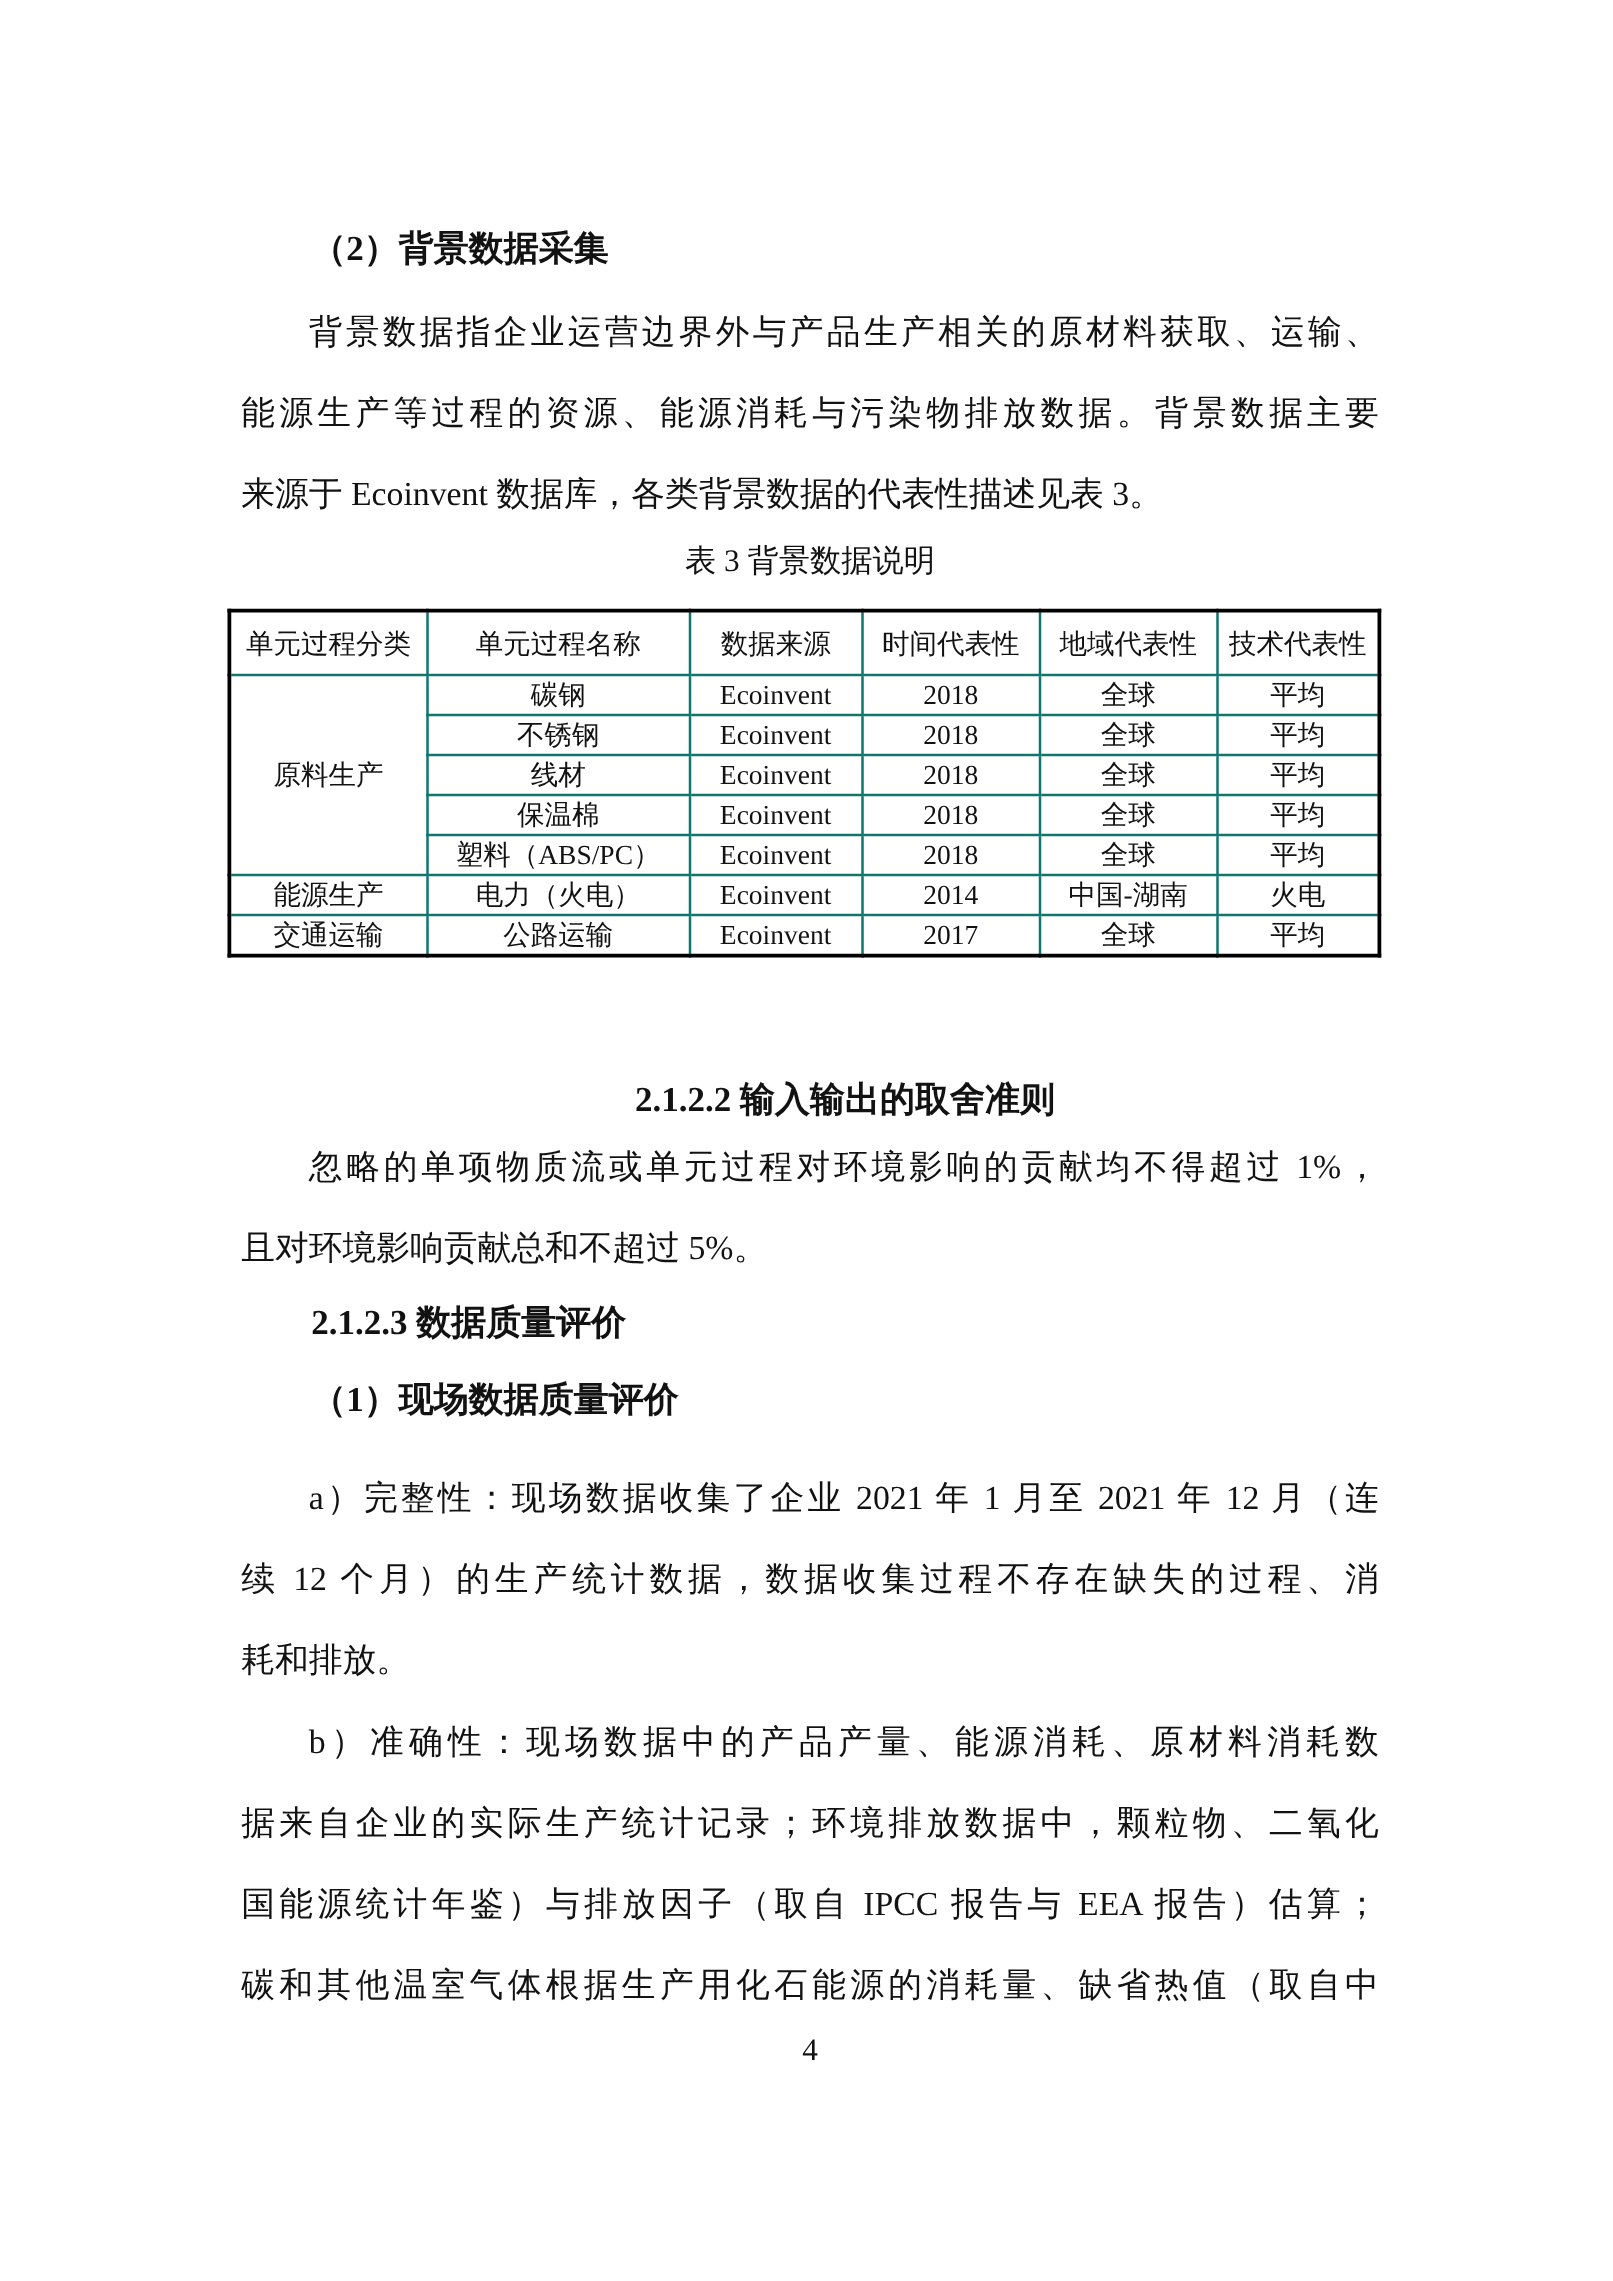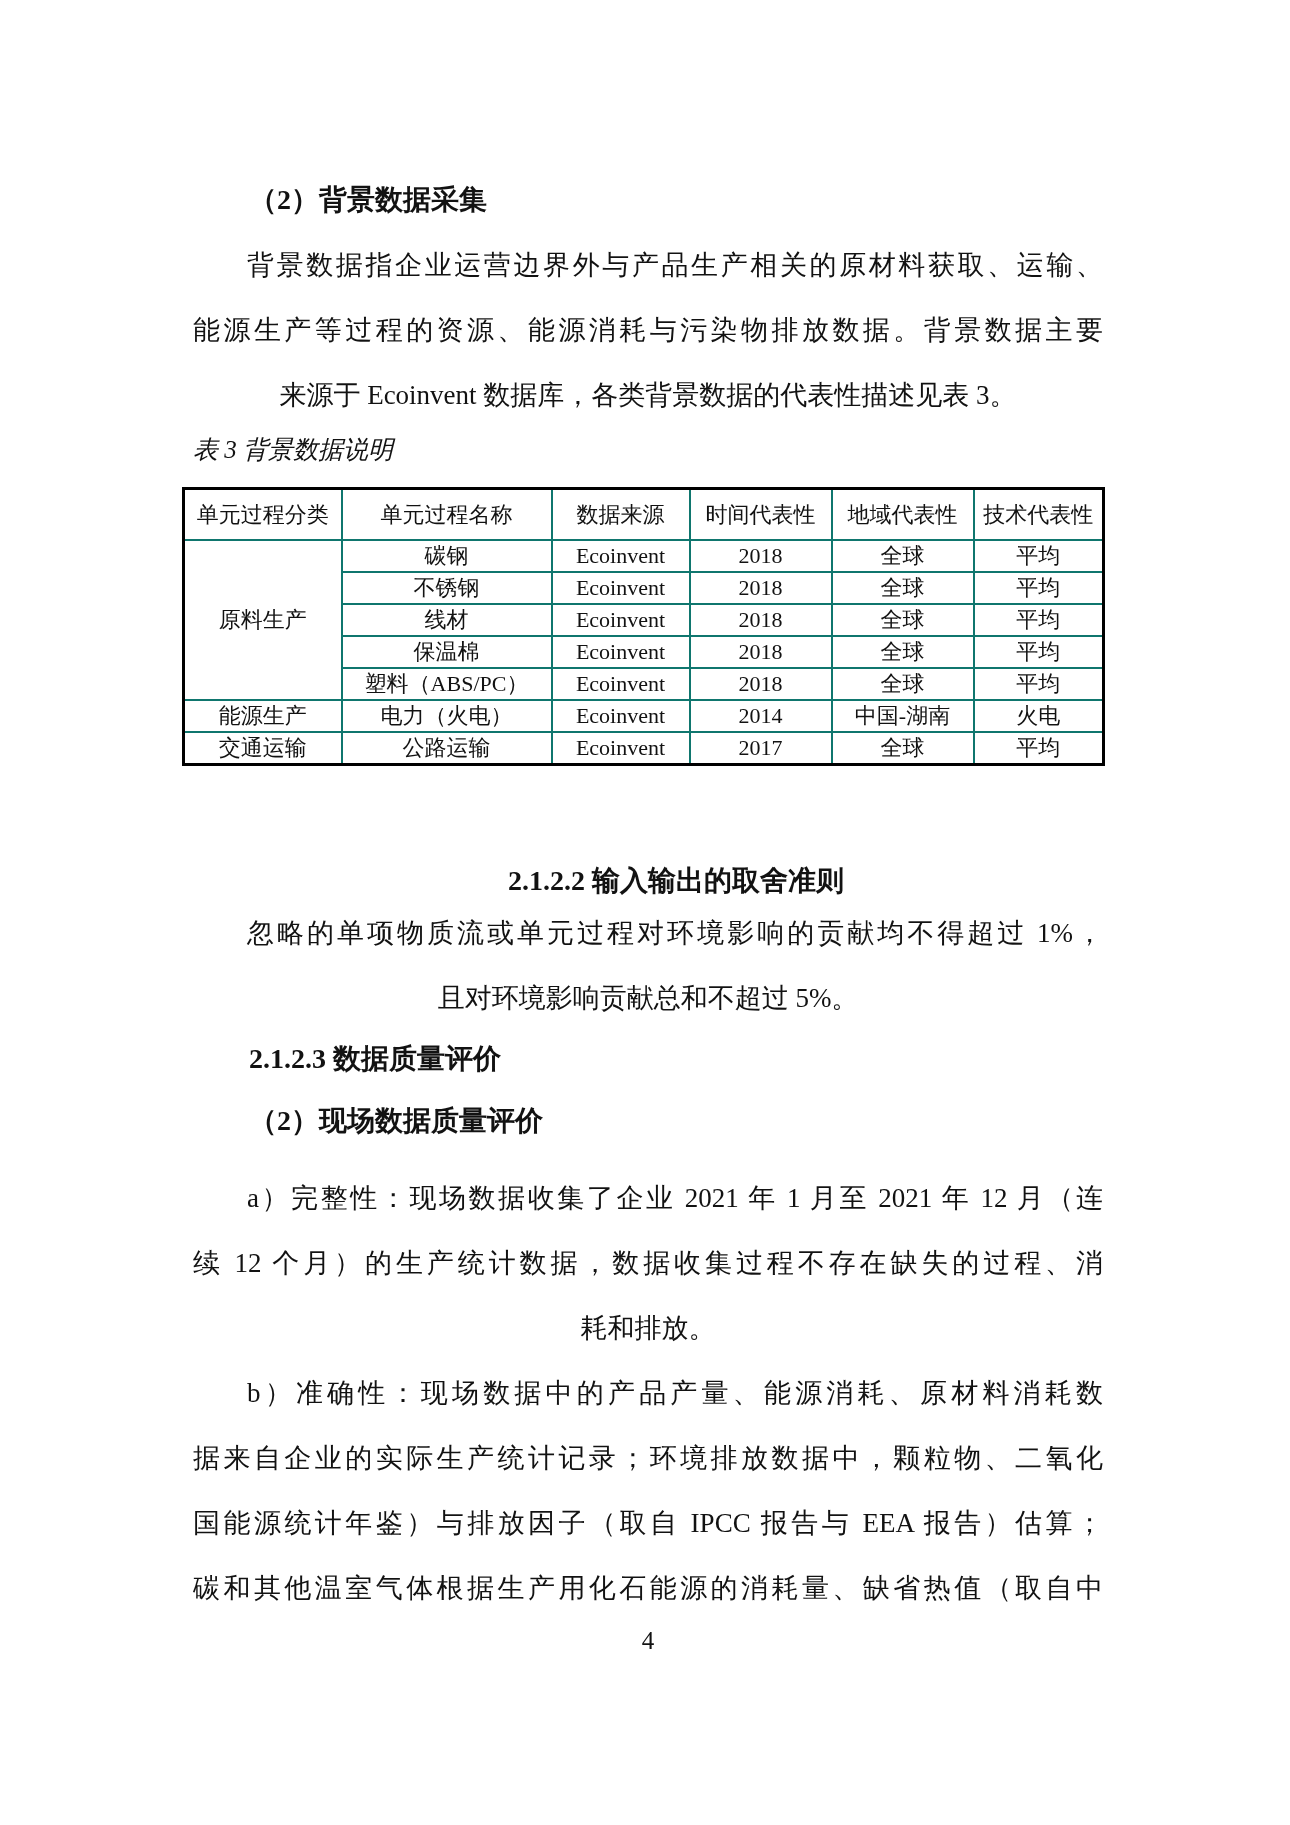--- a/index.html
+++ b/index.html
@@ -31,35 +31,34 @@
     font-size: 28px;
     font-weight: bold;
     text-indent: 2em;
     white-space: nowrap;
   }
   .line {
     height: 65px;
     line-height: 65px;
     font-size: 27px;
     white-space: nowrap;
-    text-align: center;
   }
   .line.j {
     white-space: normal;
     text-align: justify;
     text-align-last: justify;
     text-justify: inter-character;
   }
   .ind { text-indent: 2em; }
   .caption {
     height: 40px;
     line-height: 40px;
     margin-top: 2px;
     font-size: 25px;
-    font-style: italic;
+    text-align: center;
   }
   table.bgdata {
     margin-top: 17px;
     margin-left: -11px;
     width: 920px;
     border-collapse: collapse;
     table-layout: fixed;
     border: 3px solid #000;
     font-size: 22px;
     text-align: center;
@@ -177,21 +176,21 @@
 
     <div class="h mt-h-criteria">2.1.2.2 输入输出的取舍准则</div>
 
     <div class="para">
       <div class="line j ind">忽略的单项物质流或单元过程对环境影响的贡献均不得超过 1%，</div>
       <div class="line">且对环境影响贡献总和不超过 5%。</div>
     </div>
 
     <div class="h mt-h-quality">2.1.2.3 数据质量评价</div>
 
-    <div class="h mt-h-field">（2）现场数据质量评价</div>
+    <div class="h mt-h-field">（1）现场数据质量评价</div>
 
     <div class="para mt-p3">
       <div class="line j ind">a）完整性：现场数据收集了企业 2021 年 1 月至 2021 年 12 月（连</div>
       <div class="line j">续 12 个月）的生产统计数据，数据收集过程不存在缺失的过程、消</div>
       <div class="line">耗和排放。</div>
     </div>
 
     <div class="para">
       <div class="line j ind">b）准确性：现场数据中的产品产量、能源消耗、原材料消耗数</div>
       <div class="line j">据来自企业的实际生产统计记录；环境排放数据中，颗粒物、二氧化</div>

